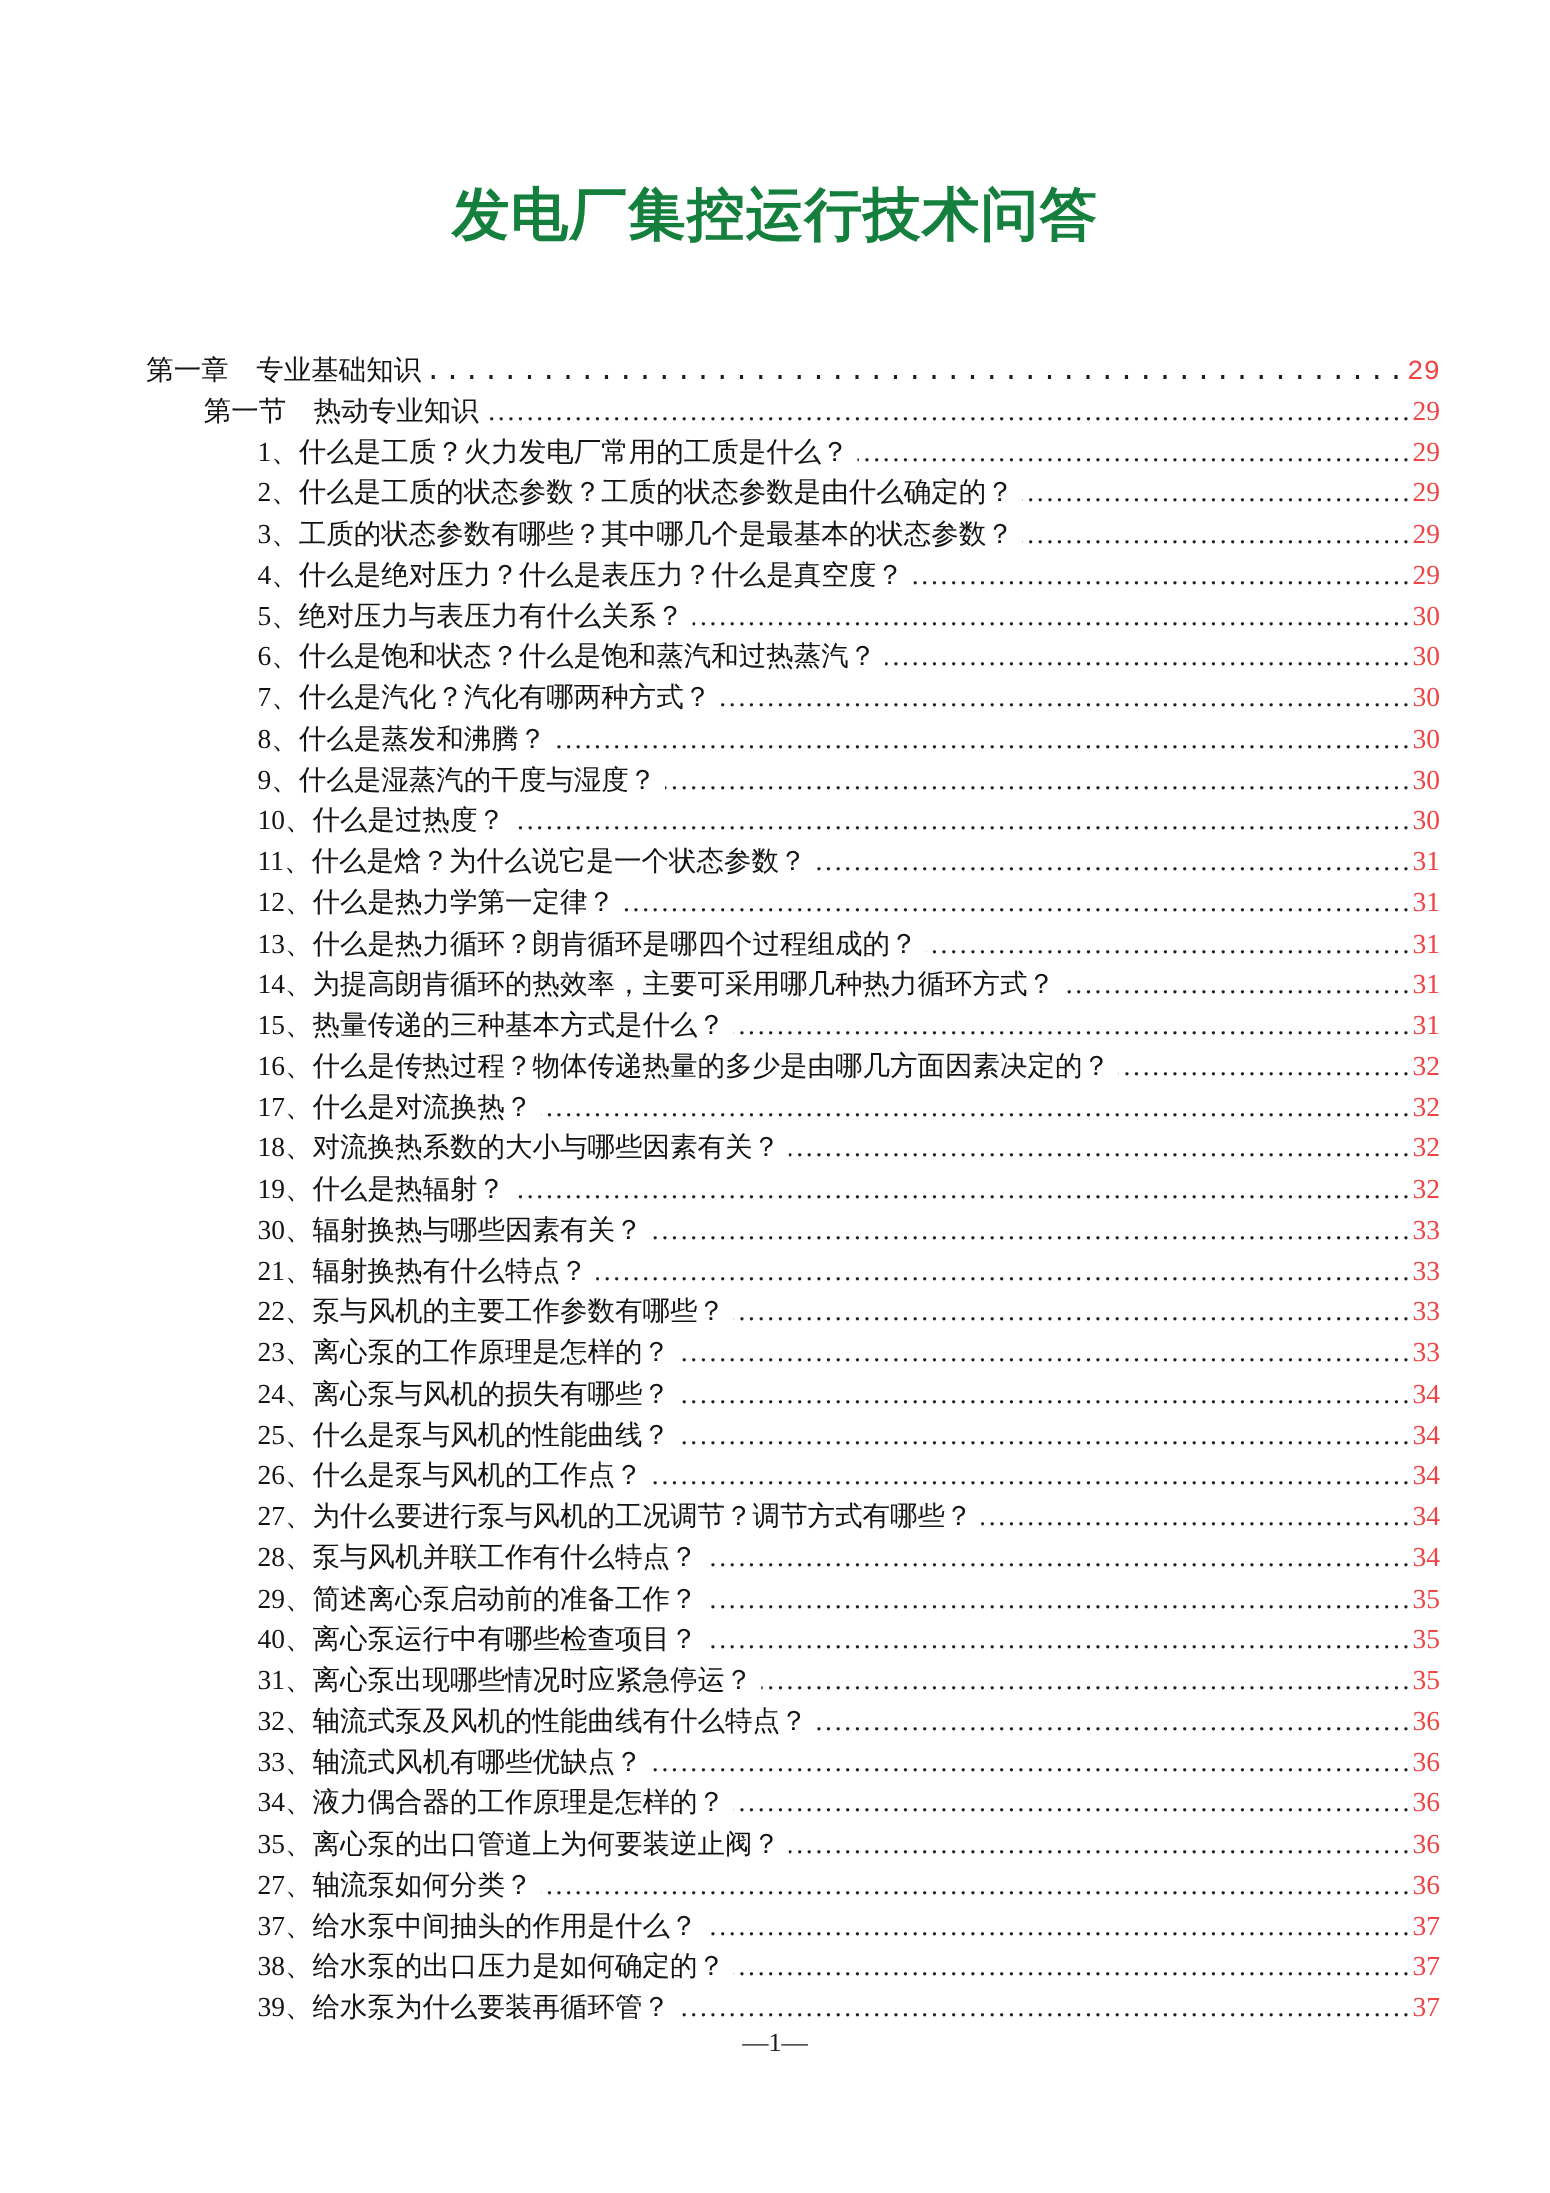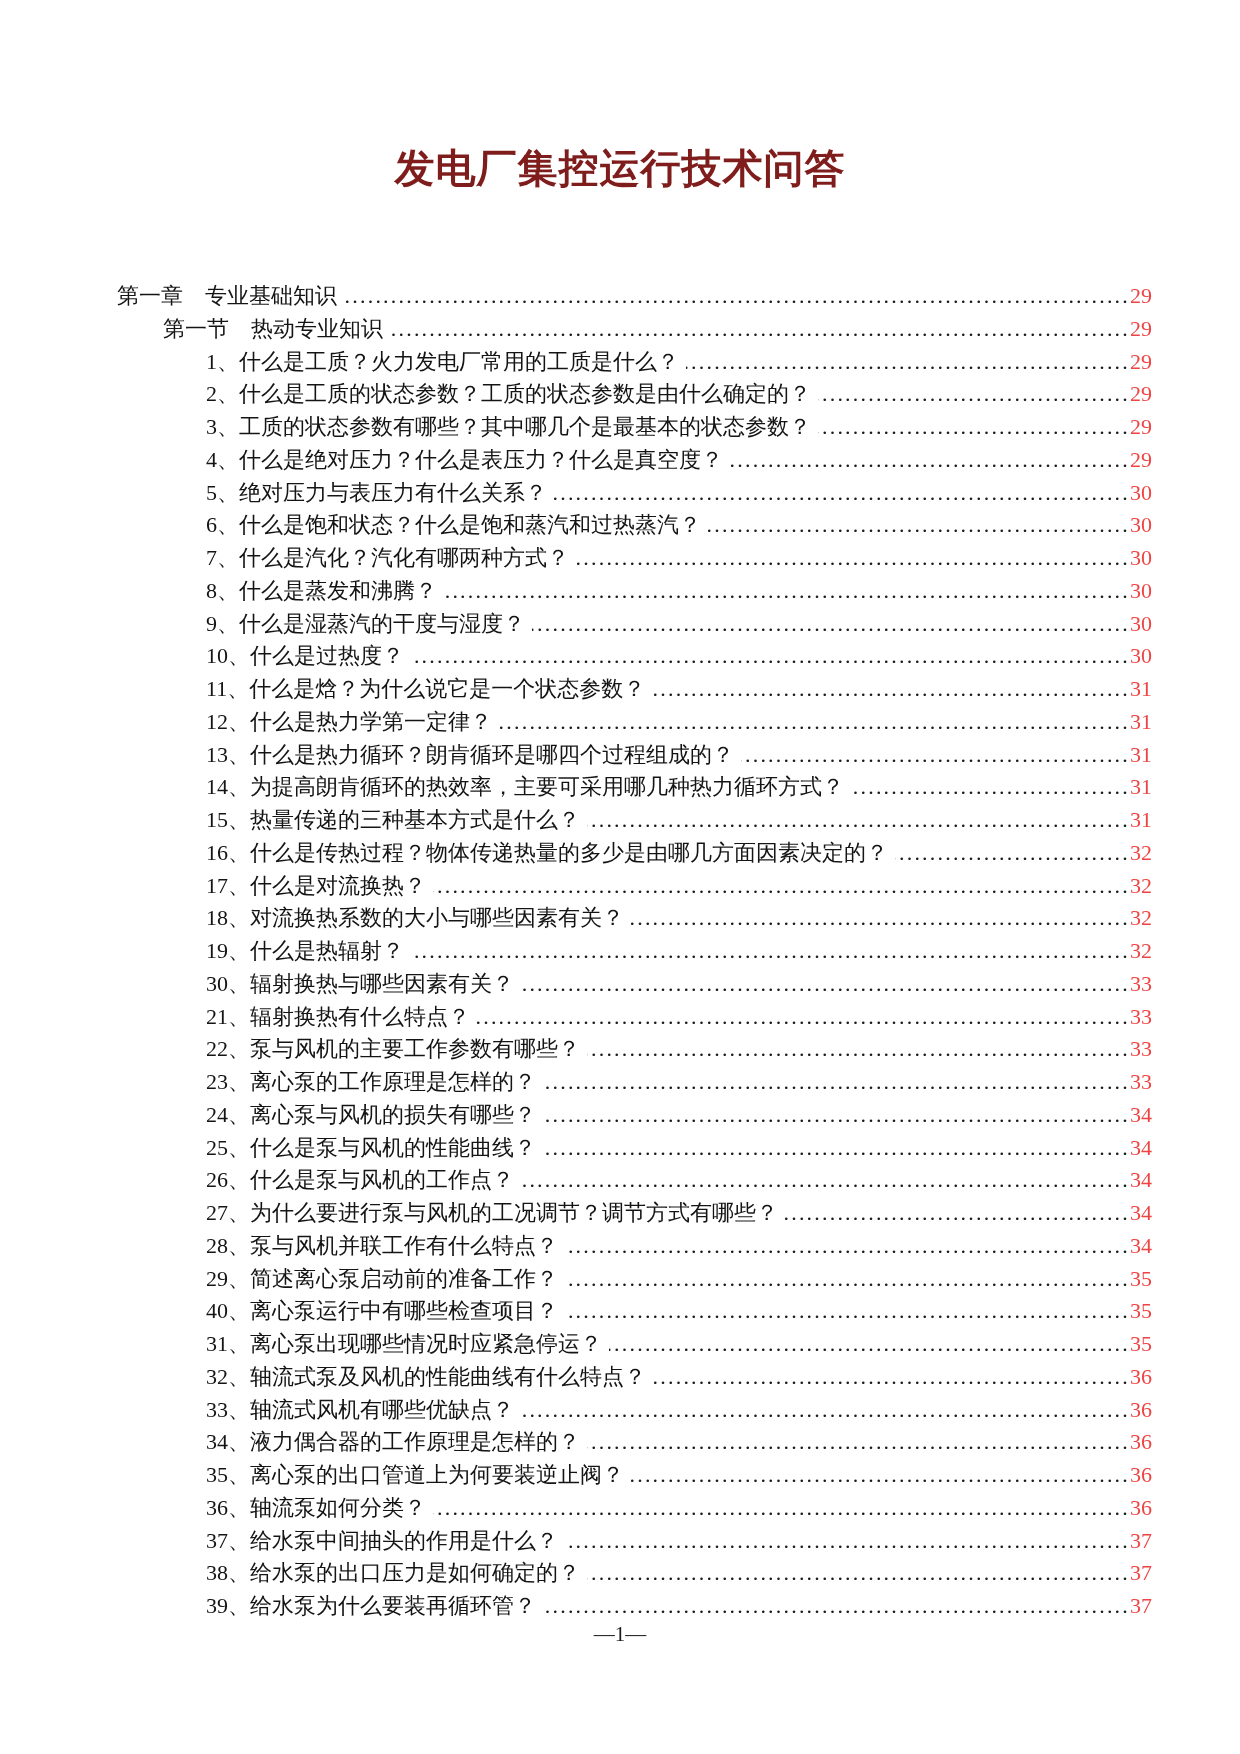--- a/index.html
+++ b/index.html
@@ -15,39 +15,39 @@
     margin: 0 auto;
     background: #ffffff;
     overflow: hidden;
   }
   .title {
     position: absolute;
     top: 141px;
     left: 0;
     width: 100%;
     text-align: center;
-    font-size: 40px;
+    font-size: 46px;
     font-weight: bold;
     letter-spacing: 1px;
-    color: #7f1d1d;
+    color: #15803d;
   }
   .toc {
     position: absolute;
     top: 281px;
     left: 117px;
     right: 88px;
   }
   .toc-row {
     display: flex;
     align-items: baseline;
     height: 32.75px;
     font-size: 22px;
     white-space: nowrap;
   }
-  .toc-row.lvl-chapter  { padding-left: 0; }
+  .toc-row.lvl-chapter  { padding-left: 0; font-family: Liberation Mono, monospace; }
   .toc-row.lvl-section  { padding-left: 46px; justify-content: flex-end; }
   .toc-row.lvl-question { padding-left: 89px; }
   .toc-label {
     flex: 0 0 auto;
     white-space: nowrap;
     color: #141414;
   }
   .toc-dots {
     flex: 1 1 auto;
     overflow: hidden;
@@ -300,21 +300,21 @@
     <span class="toc-page">36</span>
   </div>
 
   <div class="toc-row lvl-question">
     <span class="toc-label">35、离心泵的出口管道上为何要装逆止阀？</span>
     <span class="toc-dots"></span>
     <span class="toc-page">36</span>
   </div>
 
   <div class="toc-row lvl-question">
-    <span class="toc-label">36、轴流泵如何分类？</span>
+    <span class="toc-label">27、轴流泵如何分类？</span>
     <span class="toc-dots"></span>
     <span class="toc-page">36</span>
   </div>
 
   <div class="toc-row lvl-question">
     <span class="toc-label">37、给水泵中间抽头的作用是什么？</span>
     <span class="toc-dots"></span>
     <span class="toc-page">37</span>
   </div>
 

